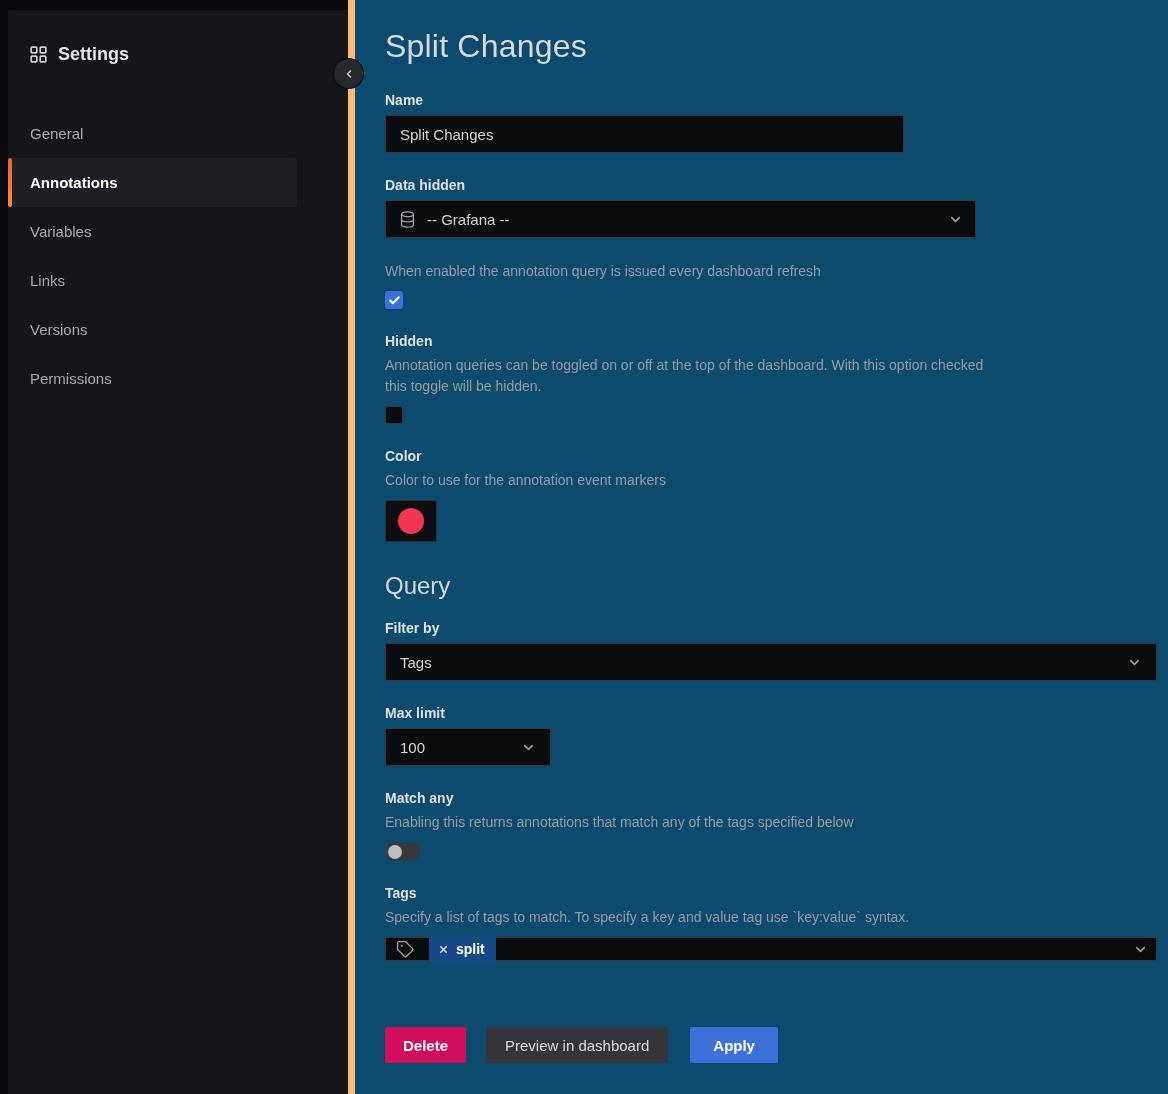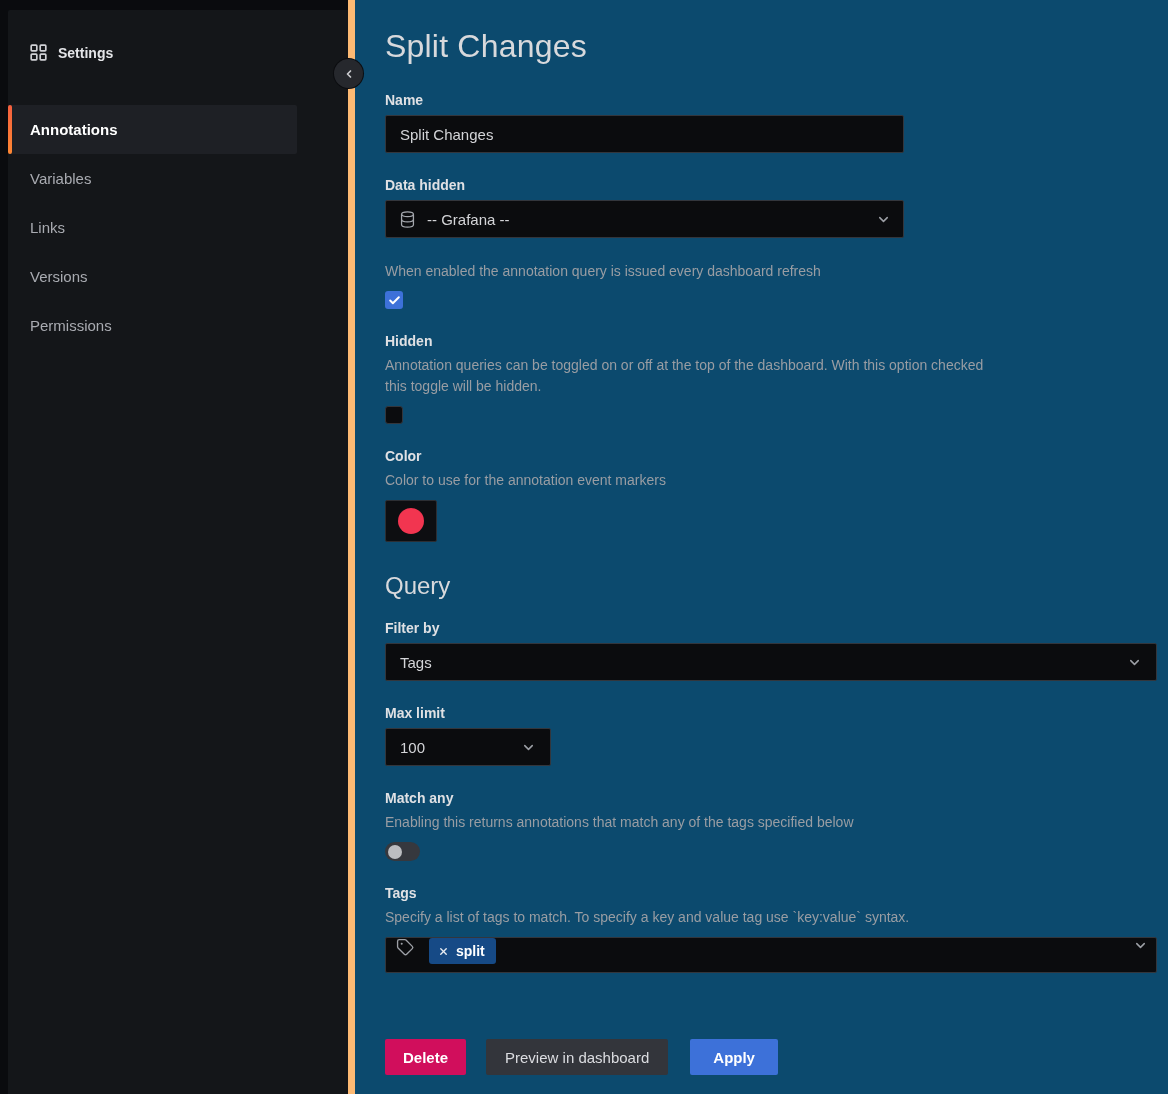--- a/index.html
+++ b/index.html
@@ -6,21 +6,21 @@
   html,body { width:1168px; height:1094px; overflow:hidden; }
   body {
     font-family:"Liberation Sans", sans-serif;
     background:#0a0b0e;
     color:#d4d5d8;
     display:flex;
   }
   
   .sidebar-col { width:348px; flex:0 0 348px; background:#0a0b0e; padding:10px 0 0 8px; position:relative; }
   .sidebar-panel { background:#141619; height:100%; border-radius:2px 0 0 0; padding-top:34px; }
-  .sidebar-header { display:flex; align-items:center; gap:11px; padding-left:22px; color:#e4e5e8; font-size:14px; font-weight:700; }
+  .sidebar-header { display:flex; align-items:center; gap:11px; padding-left:22px; color:#e4e5e8; font-size:18px; font-weight:700; }
   .sidebar-header .icon { display:flex; color:#d0d1d5; }
   .nav { margin-top:44px; display:flex; flex-direction:column; }
   .nav-item {
     position:relative; height:49px; display:flex; align-items:center;
     padding-left:22px; font-size:15px; color:#a9abb1; cursor:pointer; margin-right:51px;
   }
   .nav-item.active {
     background:#1e2025; color:#ffffff; font-weight:700; border-radius:2px;
   }
   .nav-item.active::before {
@@ -38,40 +38,40 @@
   h1.page-title { font-size:32px; font-weight:500; color:#d8d9dc; letter-spacing:0.2px; margin:4px 0 27px; }
   h2.section-title { font-size:24px; font-weight:400; color:#d8d9dc; margin:30px 0 20px; }
   .field { margin-bottom:24px; }
   .field-label { display:block; font-size:14px; font-weight:700; color:#e0e1e4; margin-bottom:7px; }
   .field-desc { font-size:14px; color:#999da3; margin:-1px 0 9px; max-width:605px; line-height:1.5; }
   .text-input, .picker, .select {
     background:#0b0c0e; border:1px solid #33363c; border-radius:2px; height:38px;
     color:#d4d5d8; font-size:15px; font-family:inherit;
   }
   .text-input { width:519px; padding:0 14px; display:block; }
-  .picker { width:519px; display:flex; align-items:center; padding:0 12px 0 12px; cursor:pointer; }
+  .picker { width:591px; display:flex; align-items:center; padding:0 12px 0 12px; cursor:pointer; }
   .picker .db-icon { display:flex; color:#a4a7ad; margin-right:10px; }
   .picker .chev, .select .chev { margin-left:auto; display:flex; color:#9da0a6; }
   .select { display:flex; align-items:center; padding:0 14px; cursor:pointer; }
   .select.wide { width:772px; }
   .select.small { width:166px; }
   
   .checkbox { width:18px; height:18px; border-radius:3px; display:flex; align-items:center; justify-content:center; cursor:pointer; margin-top:3px; }
   .checkbox.checked { background:#3d71d9; }
   .checkbox.unchecked { background:#0b0c0e; border:1px solid #33363c; }
   
   .color-swatch { width:52px; height:42px; background:#0d0e11; border:1px solid #2c2e33; border-radius:2px;
     display:flex; align-items:center; justify-content:center; cursor:pointer; }
   .color-dot { width:26px; height:26px; border-radius:50%; }
   
   .toggle { width:35px; height:19px; border-radius:10px; background:#36383e; position:relative; cursor:pointer; margin-top:3px; }
   .toggle .knob { position:absolute; left:3px; top:2.5px; width:14px; height:14px; border-radius:50%; background:#bcbdc1; }
   
-  .tags-input { width:772px; height:36px; background:#0b0c0e; border:1px solid #33363c; border-radius:2px;
-    display:flex; align-items:flex-start; padding:0 8px 0 10px; }
+  .tags-input { width:772px; height:24px; background:#0b0c0e; border:1px solid #33363c; border-radius:2px;
+    display:flex; align-items:center; padding:0 8px 0 10px; }
   .tags-input .tag-icon { display:flex; color:#9da0a6; margin-right:14px; }
   .tag-pill { display:flex; align-items:center; gap:7px; background:#164a86; border-radius:3px;
     padding:5px 11px 5px 9px; color:#ffffff; font-size:14px; font-weight:700; cursor:pointer; }
   .tag-pill .x { display:flex; color:#e8ecf2; }
   .tags-input .chev { margin-left:auto; display:flex; color:#9da0a6; cursor:pointer; }
   
   .actions { margin-top:66px; display:flex; align-items:center; }
   .btn { height:36px; border:none; border-radius:2px; font-family:inherit; font-size:15px; font-weight:700; cursor:pointer; padding:0 18px; }
   .btn-delete { background:#d10e5c; color:#ffffff; margin-right:20px; }
   .btn-secondary { background:#33353b; color:#dcdde1; font-weight:500; margin-right:22px; padding:0 19px; }
@@ -94,20 +94,21 @@
         <svg width="17" height="17" viewBox="0 0 17 17" fill="none" stroke="currentColor" stroke-width="1.7">
           <rect x="1.2" y="1.2" width="5.6" height="5.6" rx="0.8"></rect>
           <rect x="10.2" y="1.2" width="5.6" height="5.6" rx="0.8"></rect>
           <rect x="1.2" y="10.2" width="5.6" height="5.6" rx="0.8"></rect>
           <rect x="10.2" y="10.2" width="5.6" height="5.6" rx="0.8"></rect>
         </svg>
       </span>
       <span>Settings</span>
     </div>
     <div class="nav">
+      <div class="nav-item">General</div>
       <div class="nav-item active">Annotations</div>
       <div class="nav-item">Variables</div>
       <div class="nav-item">Links</div>
       <div class="nav-item">Versions</div>
       <div class="nav-item">Permissions</div>
     </div>
   </div>
 </div>
 
 <div class="main">

